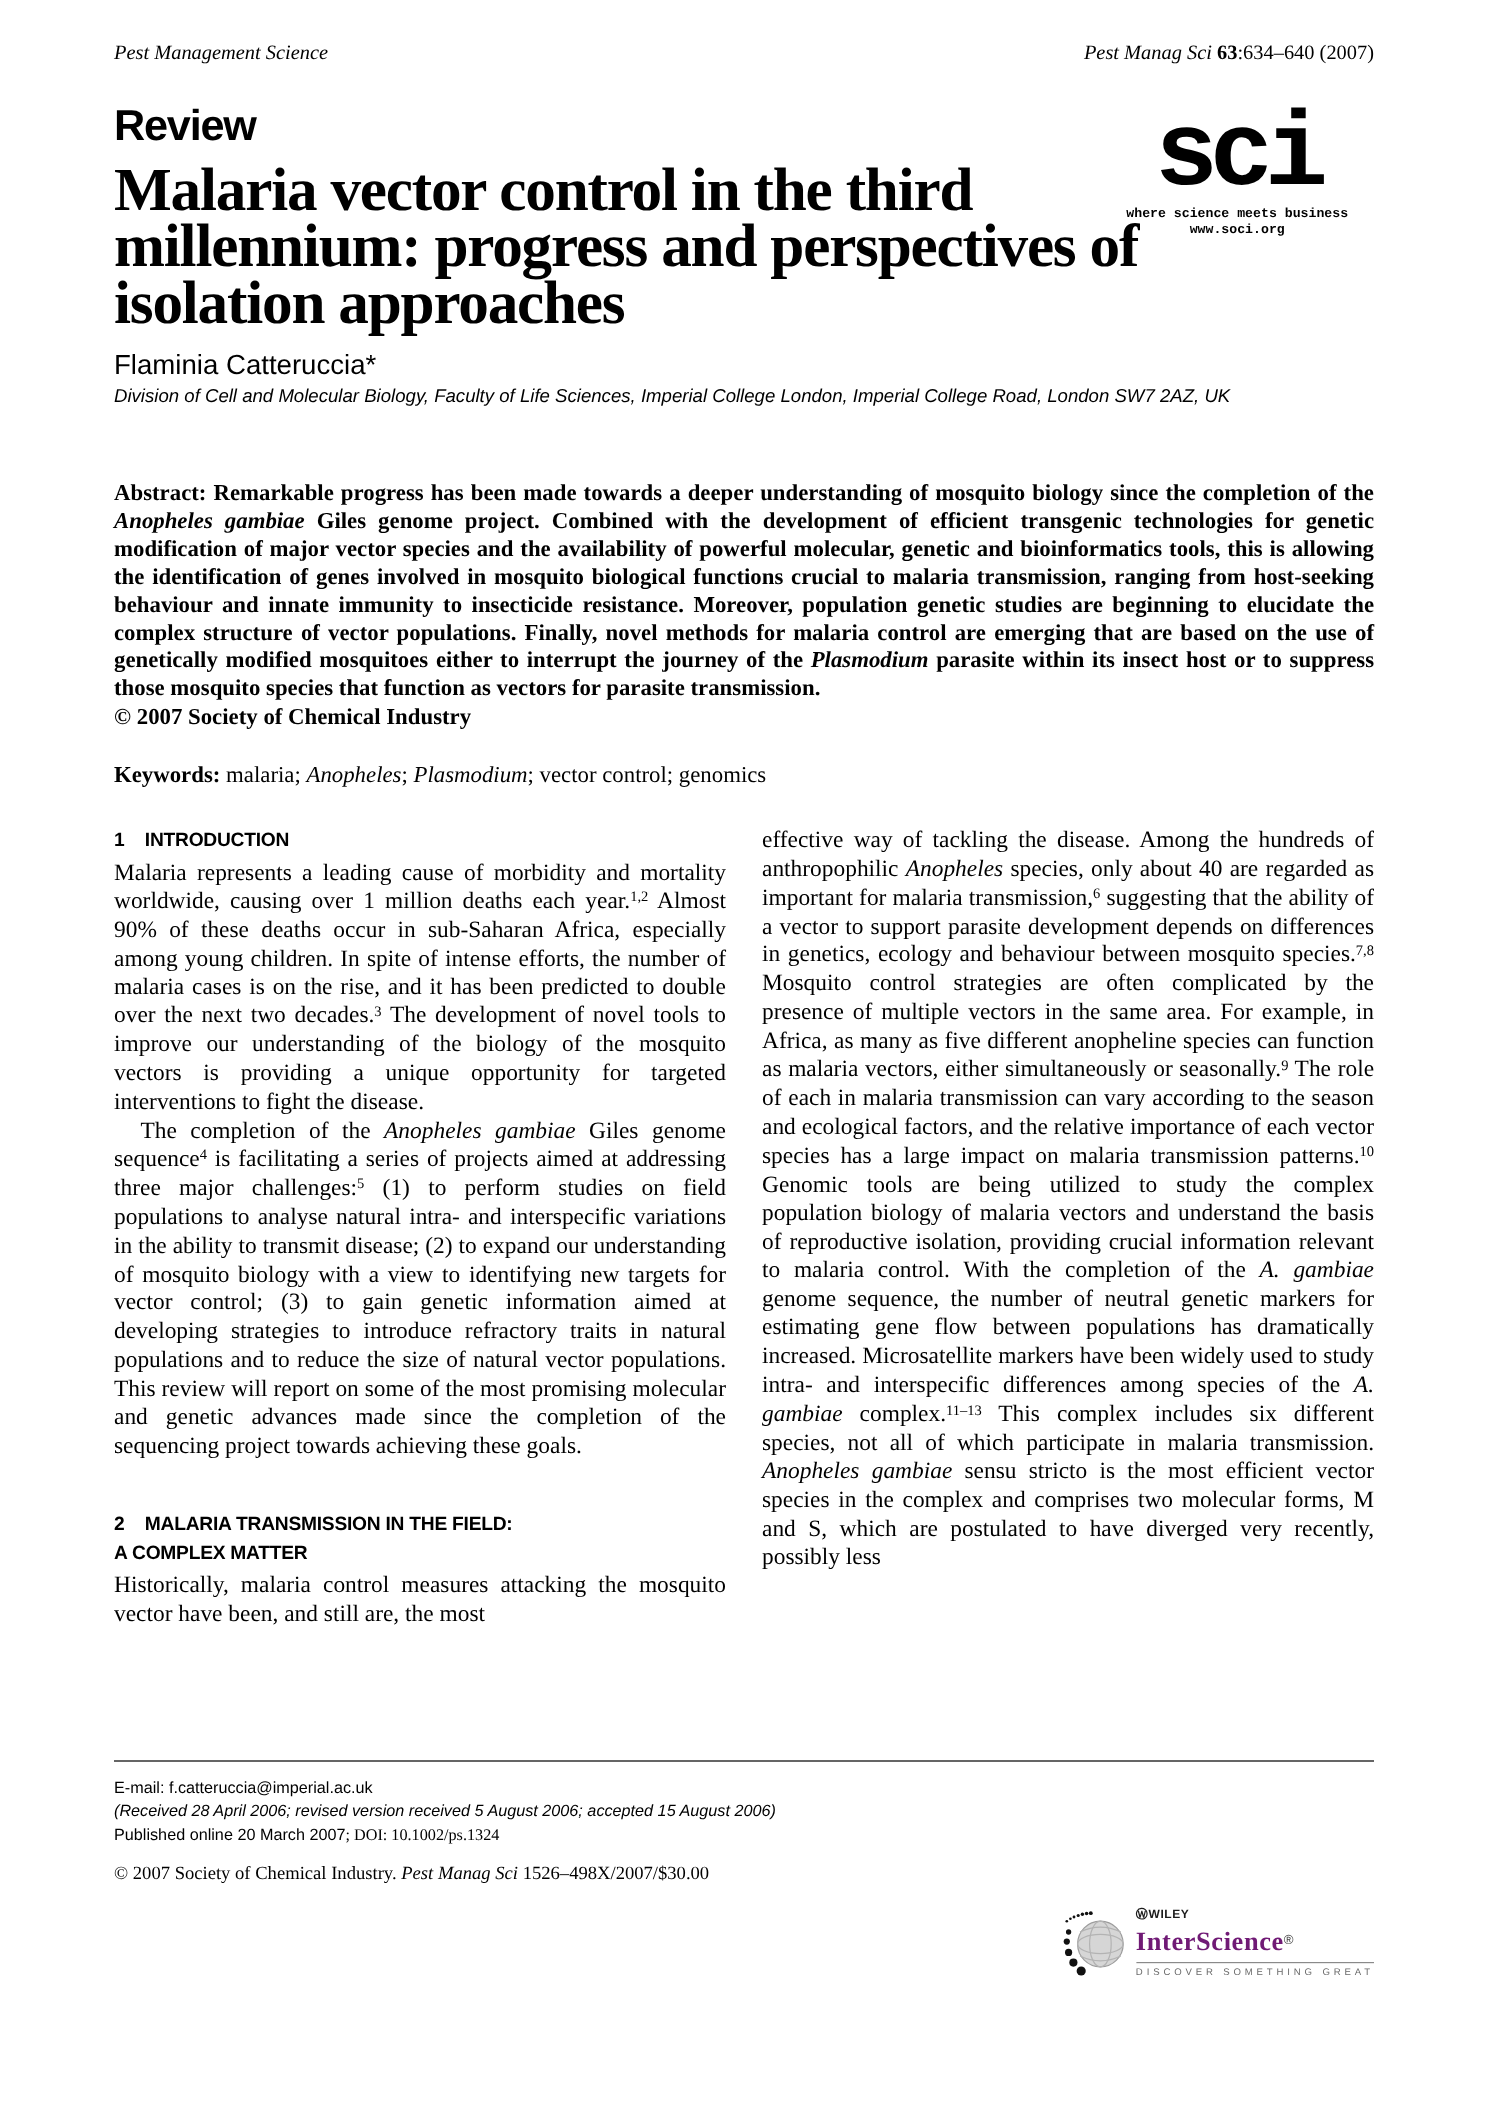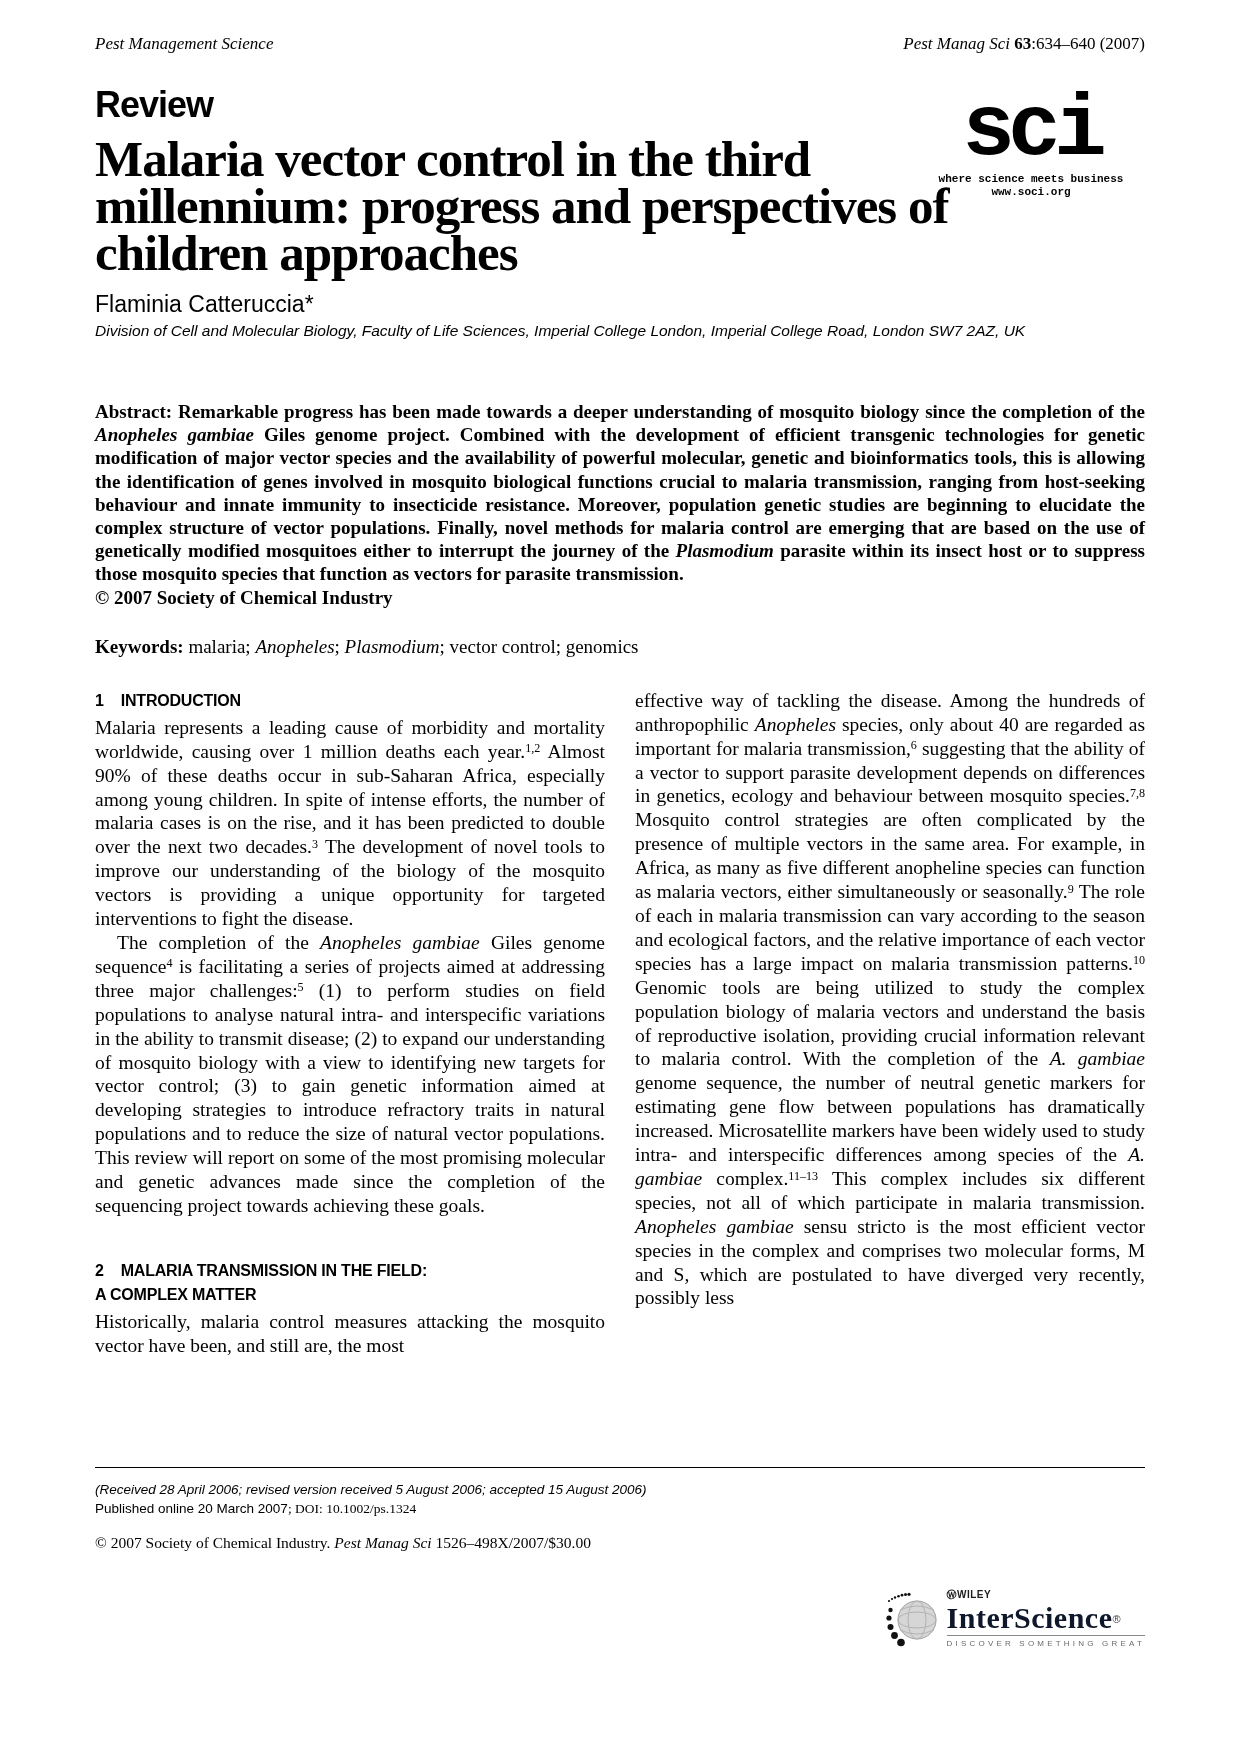--- a/index.html
+++ b/index.html
@@ -49,22 +49,22 @@
   .footnote { padding-top:12px; font-family:"Liberation Sans", sans-serif; font-size:13.5px;
     line-height:19.5px; width:830px; }
   .received { font-style:italic; }
   .foot-copyright { margin-top:15px; font-family:"Liberation Serif", serif; font-size:15.5px; }
   
   .wiley { position:absolute; top:1583px; right:95px; display:flex; align-items:flex-start; gap:7px;
     font-family:"Liberation Sans", sans-serif; }
   .wiley-text { display:flex; flex-direction:column; }
   .wiley-brand { font-size:10px; font-weight:bold; color:#1c1c1c; letter-spacing:0.5px; }
   .wiley-product-row { border-bottom:1px solid #8a8a8a; padding-bottom:1px; }
-  .wiley-product { font-family:"Liberation Serif", serif; font-weight:bold; font-size:30px;
-    color:#0f172a; line-height:32px; letter-spacing:0.5px; }
+  .wiley-product { font-family:"Liberation Serif", serif; font-weight:bold; font-size:22px;
+    color:#701a75; line-height:32px; letter-spacing:0.5px; }
   .wiley-reg { font-size:11px; color:#3f3f3f; }
   .wiley-tagline { margin-top:3px; font-size:8px; letter-spacing:3.2px; color:#6a6a6a; }
   
   .seg-i { font-style:italic; }
   .seg-b { font-weight:bold; }
   .seg-serif { font-family:"Liberation Serif", serif; }
 </style>
 </head>
 <body>
 
@@ -79,21 +79,21 @@
     <div class="sci-text">sci</div>
     <div class="sci-tagline">where science meets business</div>
     <div class="sci-url">www.soci.org</div>
   </div>
 
   <div class="kind">Review</div>
 
   <h1 class="title">
     <div>Malaria vector control in the third</div>
     <div>millennium: progress and perspectives of</div>
-    <div>children approaches</div>
+    <div>isolation approaches</div>
   </h1>
 
   <div class="author">Flaminia Catteruccia*</div>
   <div class="affil">Division of Cell and Molecular Biology, Faculty of Life Sciences, Imperial College London, Imperial College Road, London SW7 2AZ, UK</div>
 
   <div class="abstract"><span>Abstract: Remarkable progress has been made towards a deeper understanding of mosquito biology since the completion of the </span><span class="seg-i">Anopheles gambiae</span><span> Giles genome project. Combined with the development of efficient transgenic technologies for genetic modification of major vector species and the availability of powerful molecular, genetic and bioinformatics tools, this is allowing the identification of genes involved in mosquito biological functions crucial to malaria transmission, ranging from host-seeking behaviour and innate immunity to insecticide resistance. Moreover, population genetic studies are beginning to elucidate the complex structure of vector populations. Finally, novel methods for malaria control are emerging that are based on the use of genetically modified mosquitoes either to interrupt the journey of the </span><span class="seg-i">Plasmodium</span><span> parasite within its insect host or to suppress those mosquito species that function as vectors for parasite transmission.</span></div>
   <div class="abstract-copyright">© 2007 Society of Chemical Industry</div>
 
   <div class="keywords"><span class="seg-b">Keywords: </span><span>malaria; </span><span class="seg-i">Anopheles</span><span>; </span><span class="seg-i">Plasmodium</span><span>; vector control; genomics</span></div>
 
@@ -111,20 +111,21 @@
       <p><span>Historically, malaria control measures attacking the mosquito vector have been, and still are, the most</span></p>
     </div>
     <div class="col">
       <p><span>effective way of tackling the disease. Among the hundreds of anthropophilic </span><span class="seg-i">Anopheles</span><span> species, only about 40 are regarded as important for malaria transmission,</span><sup>6</sup><span> suggesting that the ability of a vector to support parasite development depends on differences in genetics, ecology and behaviour between mosquito species.</span><sup>7,8</sup><span> Mosquito control strategies are often complicated by the presence of multiple vectors in the same area. For example, in Africa, as many as five different anopheline species can function as malaria vectors, either simultaneously or seasonally.</span><sup>9</sup><span> The role of each in malaria transmission can vary according to the season and ecological factors, and the relative importance of each vector species has a large impact on malaria transmission patterns.</span><sup>10</sup><span> Genomic tools are being utilized to study the complex population biology of malaria vectors and understand the basis of reproductive isolation, providing crucial information relevant to malaria control. With the completion of the </span><span class="seg-i">A. gambiae</span><span> genome sequence, the number of neutral genetic markers for estimating gene flow between populations has dramatically increased. Microsatellite markers have been widely used to study intra- and interspecific differences among species of the </span><span class="seg-i">A. gambiae</span><span> complex.</span><sup>11–13</sup><span> This complex includes six different species, not all of which participate in malaria transmission. </span><span class="seg-i">Anopheles gambiae</span><span> sensu stricto is the most efficient vector species in the complex and comprises two molecular forms, M and S, which are postulated to have diverged very recently, possibly less</span></p>
     </div>
   </div>
 
   <hr class="foot-rule">
 
   <div class="footnote">
+    <div>E-mail: f.catteruccia@imperial.ac.uk</div>
     <div class="received">(Received 28 April 2006; revised version received 5 August 2006; accepted 15 August 2006)</div>
     <div><span>Published online 20 March 2007</span><span class="seg-serif">; DOI: 10.1002/ps.1324</span></div>
   </div>
 
   <div class="foot-copyright"><span>© 2007 Society of Chemical Industry. </span><span class="seg-i">Pest Manag Sci</span><span> 1526–498X/2007/$30.00</span></div>
 
   <div class="wiley">
     <span>
       <svg width="56" height="62" viewBox="0 0 56 62">
         <circle cx="33" cy="32" r="19" fill="#d6d6d6" stroke="#9c9c9c" stroke-width="1"></circle>

